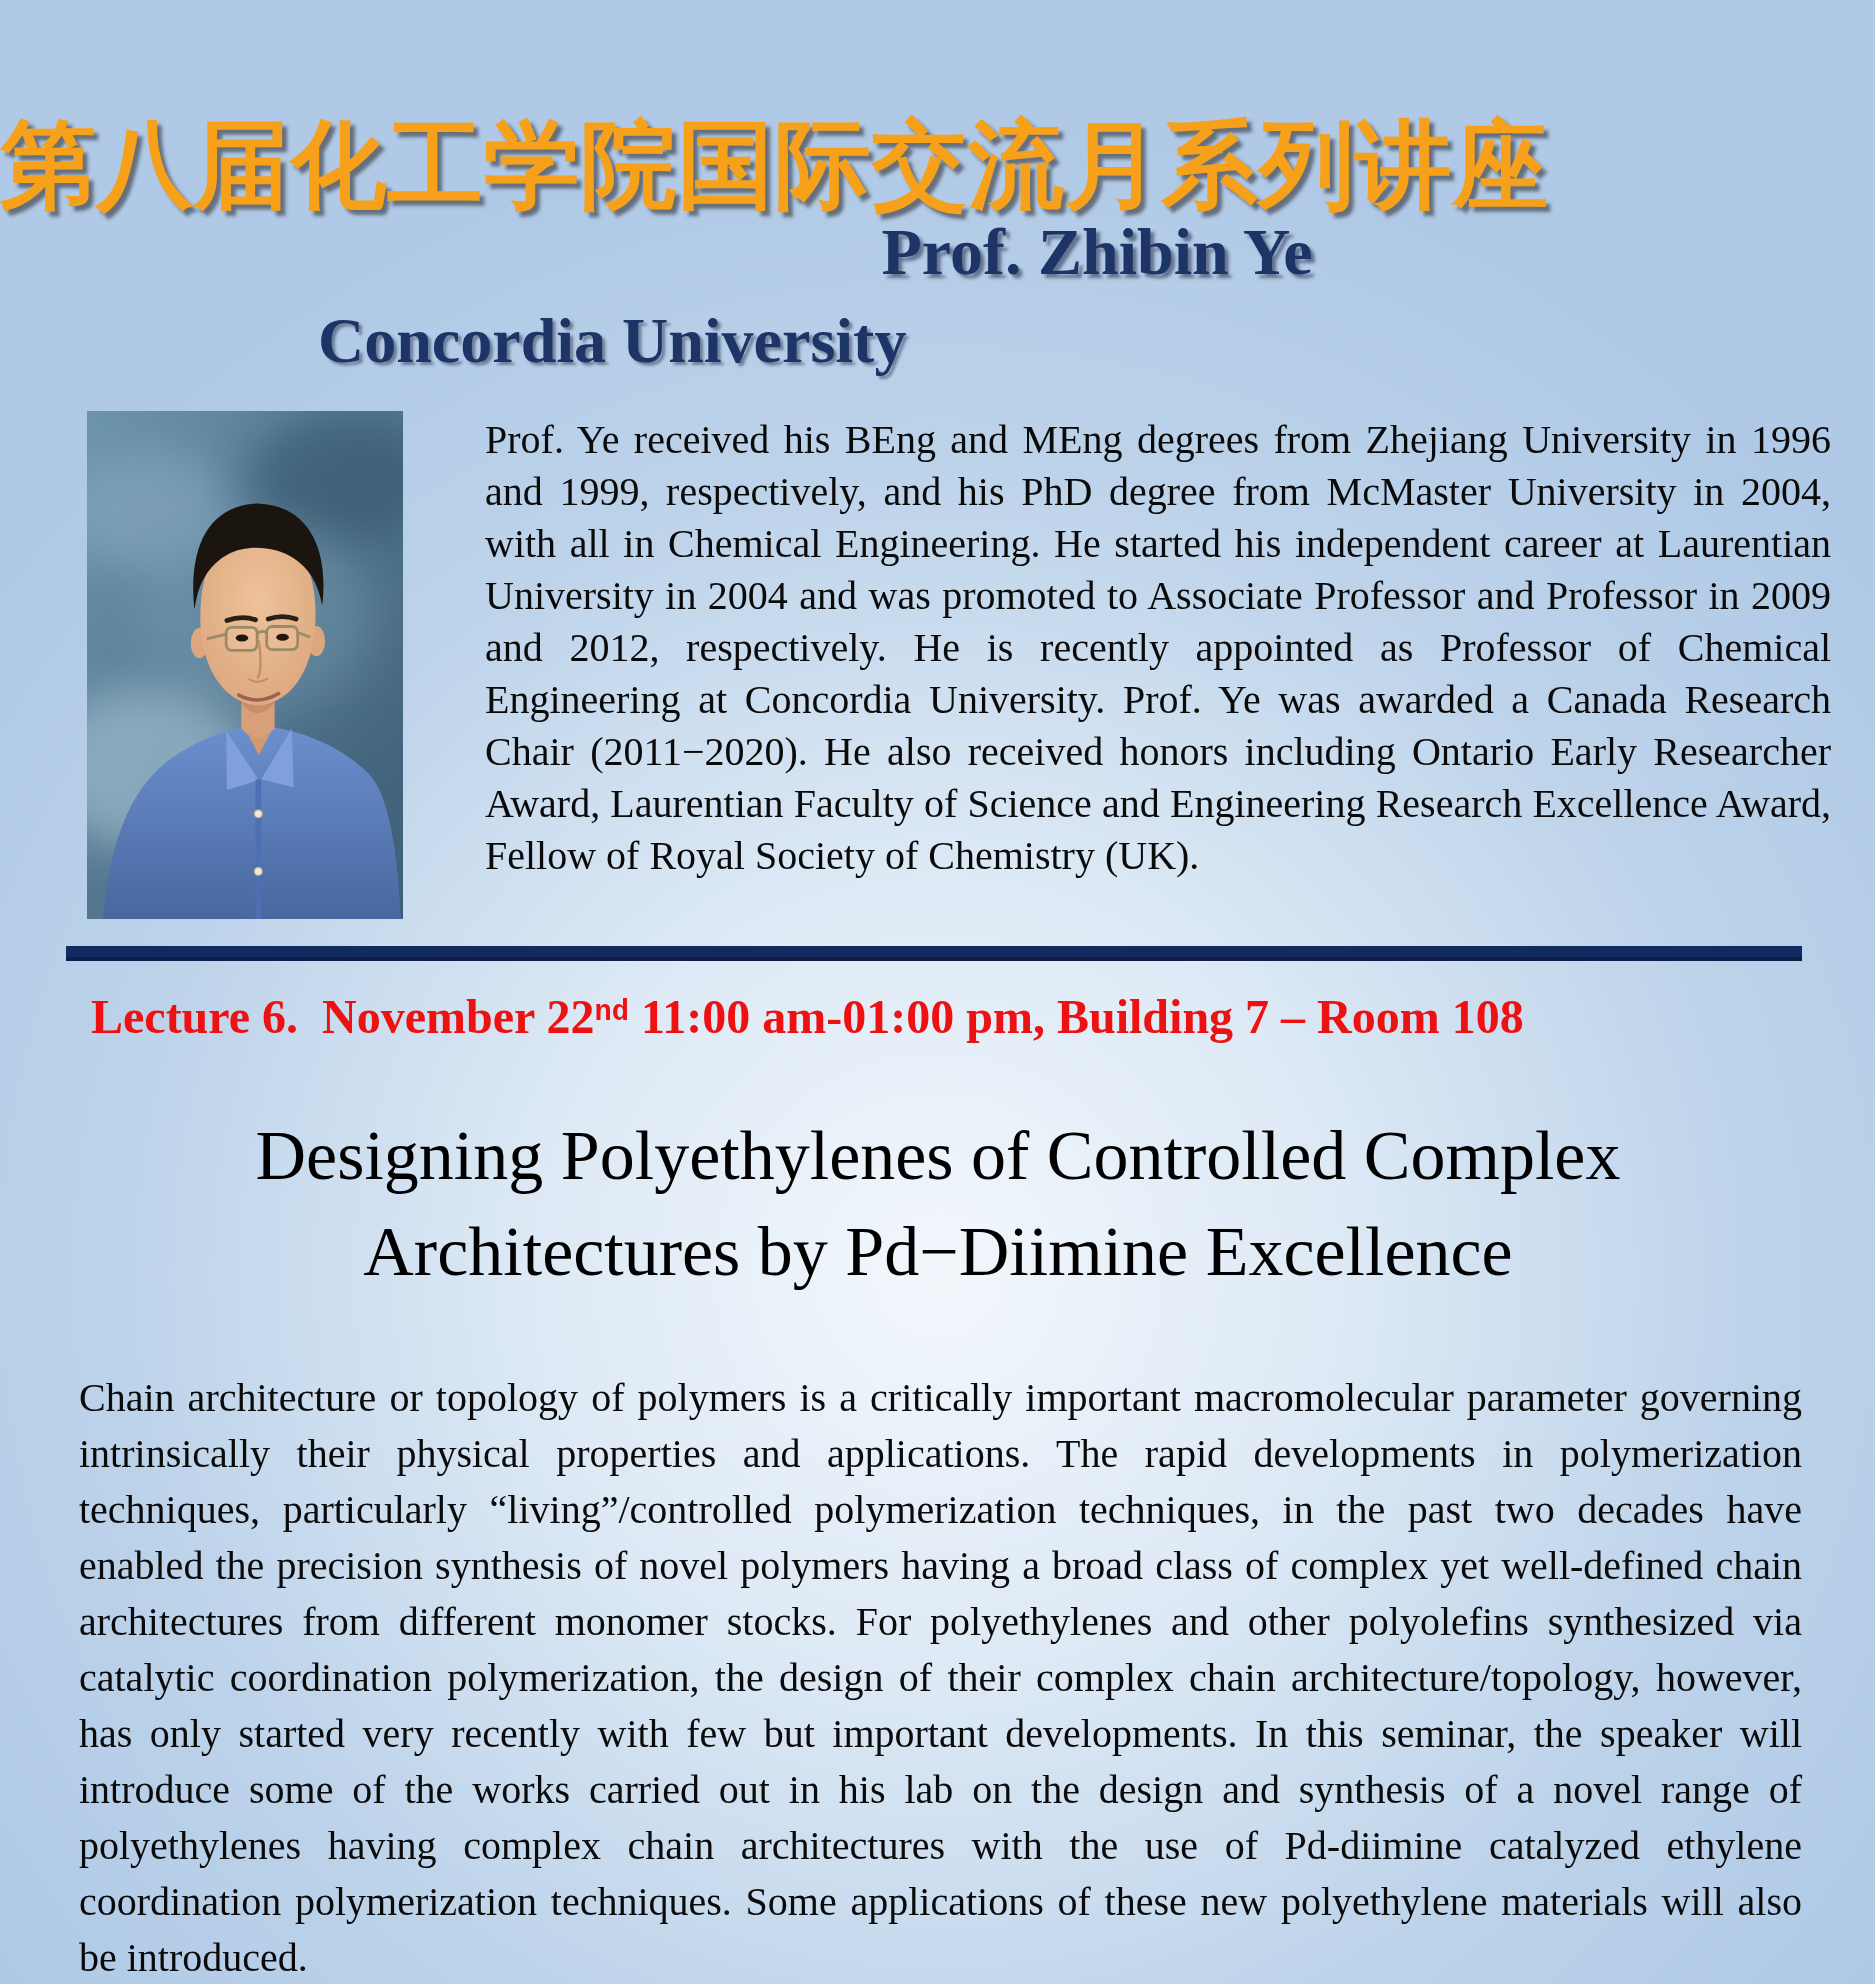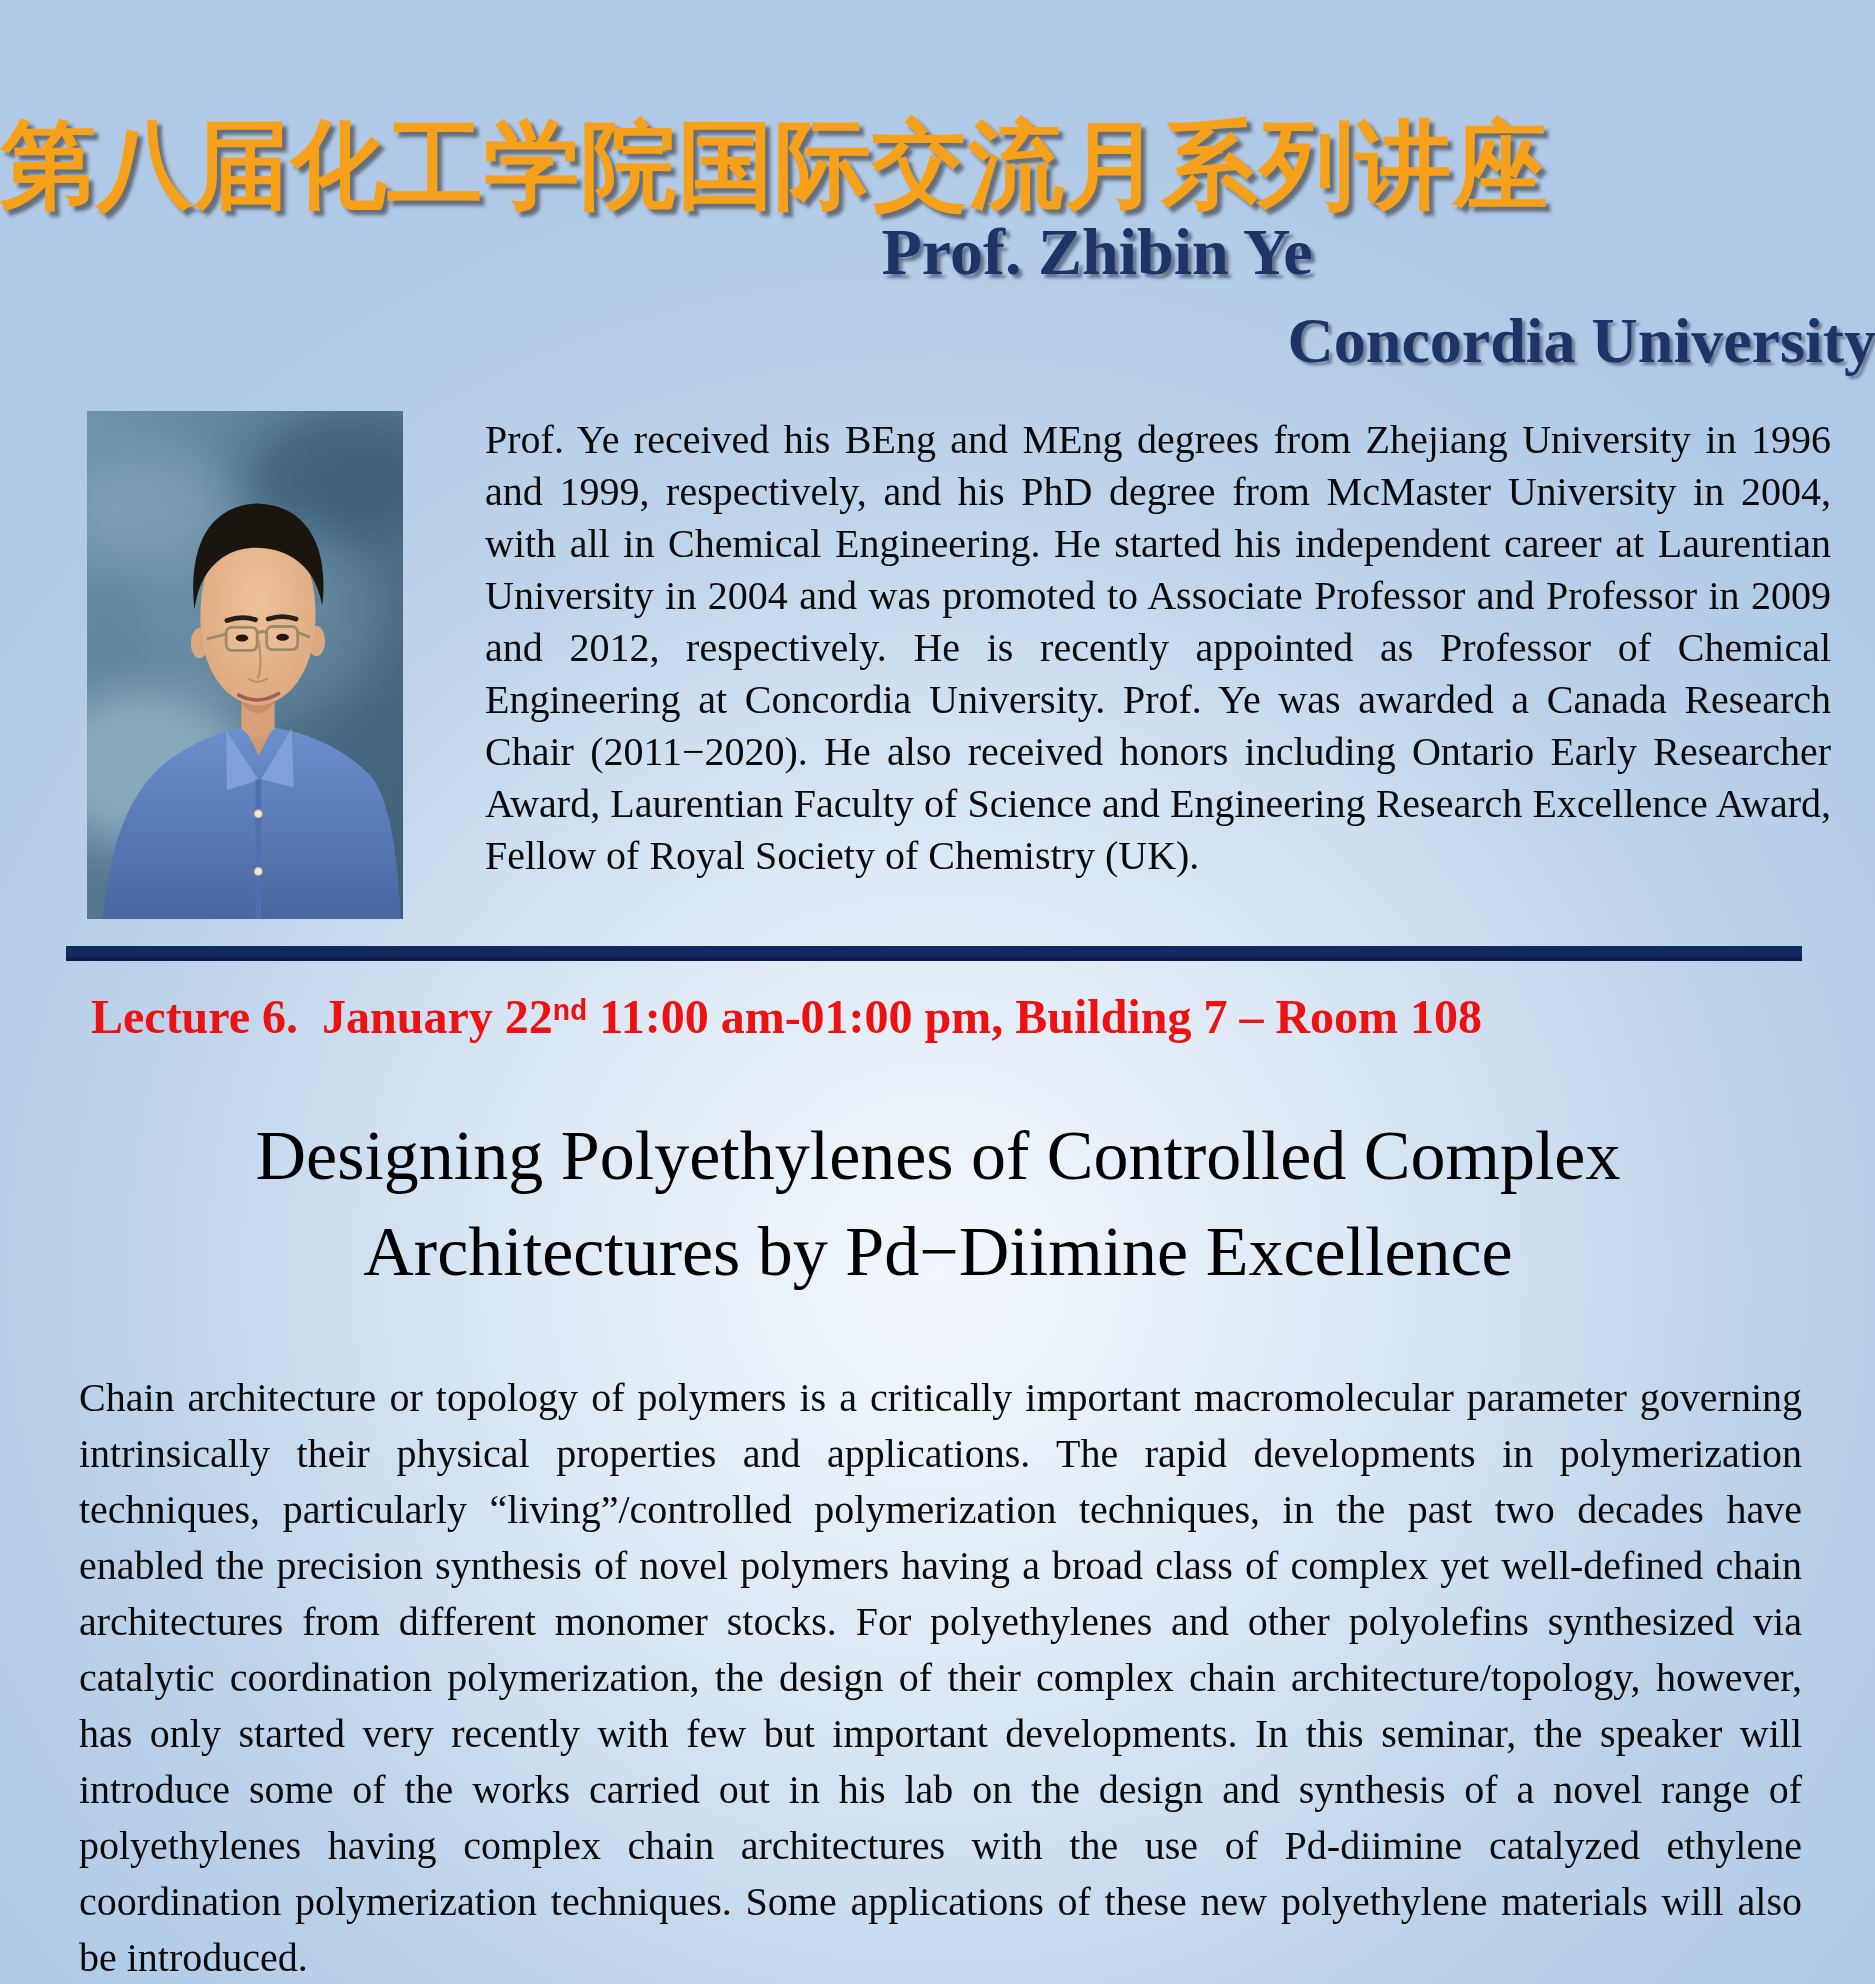--- a/index.html
+++ b/index.html
@@ -23,21 +23,21 @@
   .speaker{
     position:absolute;left:318px;right:0;top:214px;
     text-align:center;
     font-weight:bold;font-size:66px;
     color:#1d3566;
     text-shadow:4px 4px 3.2px rgba(22,28,55,.5);
     white-space:nowrap;
   }
   .affiliation{
     position:absolute;left:318px;right:0;top:304px;
-    text-align:right;
+    text-align:left;
     font-weight:bold;font-size:64px;
     color:#1d3566;
     text-shadow:3.2px 3.2px 2.8px rgba(22,28,55,.45);
     white-space:nowrap;
   }
   .photo{
     position:absolute;left:87px;top:411px;width:316px;height:508px;
   }
   .photo svg{display:block;width:100%;height:100%;}
   .bio{
@@ -146,21 +146,21 @@
         <path d="M408,676 Q430,690 454,674" stroke-width="5"></path>
       </g>
       <path d="M382,716 Q432,742 482,712" stroke="#9e6050" stroke-width="9" fill="none" stroke-linecap="round"></path>
     </svg>
   </div>
 
   <div class="bio">Prof. Ye received his BEng and MEng degrees from Zhejiang University in 1996 and 1999, respectively, and his PhD degree from McMaster University in 2004, with all in Chemical Engineering. He started his independent career at Laurentian University in 2004 and was promoted to Associate Professor and Professor in 2009 and 2012, respectively. He is recently appointed as Professor of Chemical Engineering at Concordia University. Prof. Ye was awarded a Canada Research Chair (2011−2020). He also received honors including Ontario Early Researcher Award, Laurentian Faculty of Science and Engineering Research Excellence Award, Fellow of Royal Society of Chemistry (UK).</div>
 
   <div class="divider"></div>
 
-  <div class="lecture"><span>Lecture 6.  January 22</span><sup>nd</sup><span> 11:00 am-01:00 pm, Building 7 – Room 108</span></div>
+  <div class="lecture"><span>Lecture 6.  November 22</span><sup>nd</sup><span> 11:00 am-01:00 pm, Building 7 – Room 108</span></div>
 
   <div class="talk-title">
     <div>Designing Polyethylenes of Controlled Complex</div>
     <div>Architectures by Pd−Diimine Excellence</div>
   </div>
 
   <div class="abstract">Chain architecture or topology of polymers is a critically important macromolecular parameter governing intrinsically their physical properties and applications. The rapid developments in polymerization techniques, particularly “living”/controlled polymerization techniques, in the past two decades have enabled the precision synthesis of novel polymers having a broad class of complex yet well-defined chain architectures from different monomer stocks. For polyethylenes and other polyolefins synthesized via catalytic coordination polymerization, the design of their complex chain architecture/topology, however, has only started very recently with few but important developments. In this seminar, the speaker will introduce some of the works carried out in his lab on the design and synthesis of a novel range of polyethylenes having complex chain architectures with the use of Pd-diimine catalyzed ethylene coordination polymerization techniques. Some applications of these new polyethylene materials will also be introduced.</div>
 
 </div>
 

